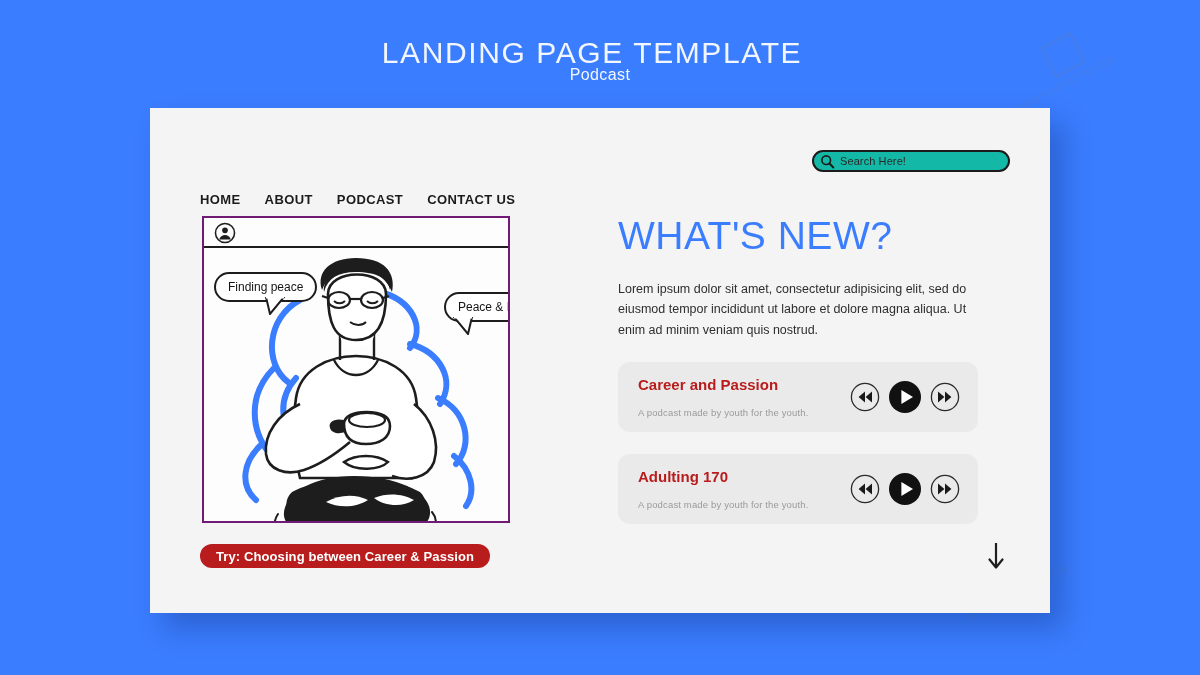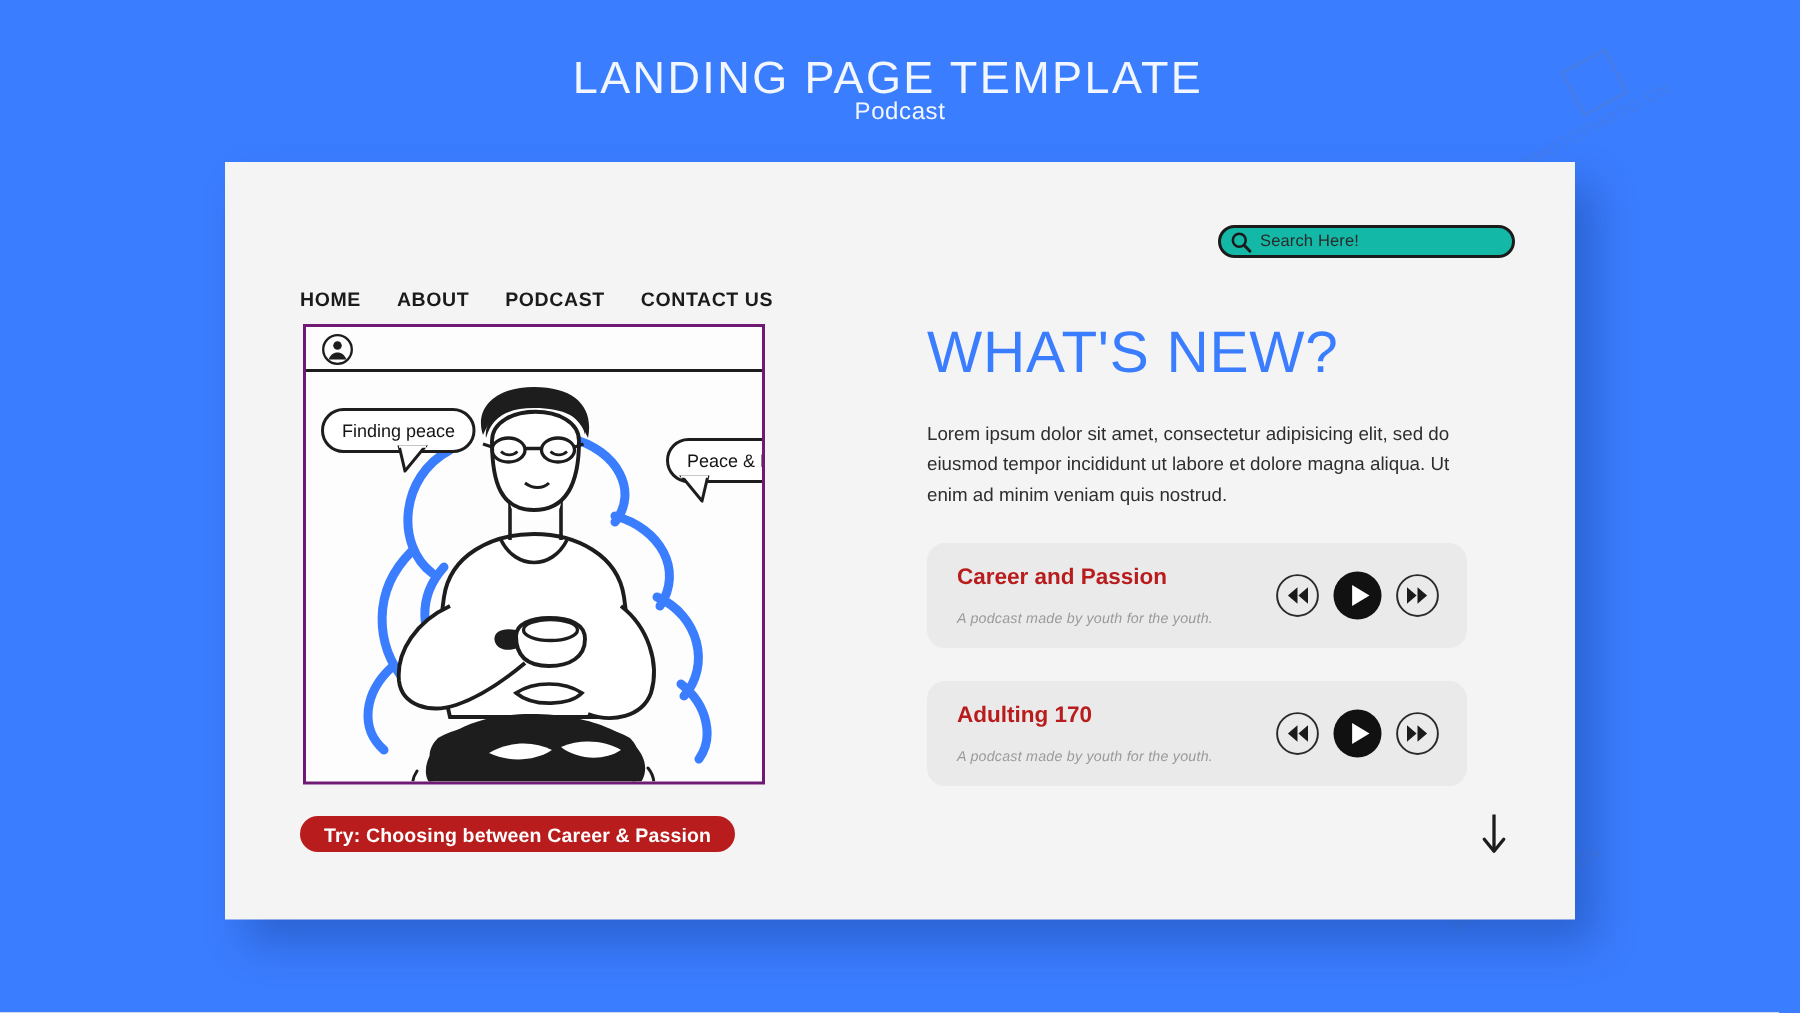--- a/index.html
+++ b/index.html
@@ -166,21 +166,21 @@
     width: 360px; height: 70px;
     background: #eaeaea;
     border-radius: 12px;
     display: flex;
     align-items: center;
     justify-content: space-between;
     padding: 0 18px 0 20px;
     cursor: pointer;
   }
   .pod-title { font-size: 15px; font-weight: bold; color: #b91c1c; }
-  .pod-sub { font-size: 9.5px; color: #9a9a9a; margin-top: 14px; letter-spacing: 0.15px; font-style: italic; }
+  .pod-sub { font-size: 9.5px; color: #9a9a9a; margin-top: 14px; letter-spacing: 0.15px; }
   .pod-ctrls { display: flex; align-items: center; gap: 8px; }
   .ctrl { cursor: pointer; display: block; }
 
   
   .down-arrow {
     position: absolute;
     right: 44px; bottom: 42px;
     cursor: pointer;
   }
 

